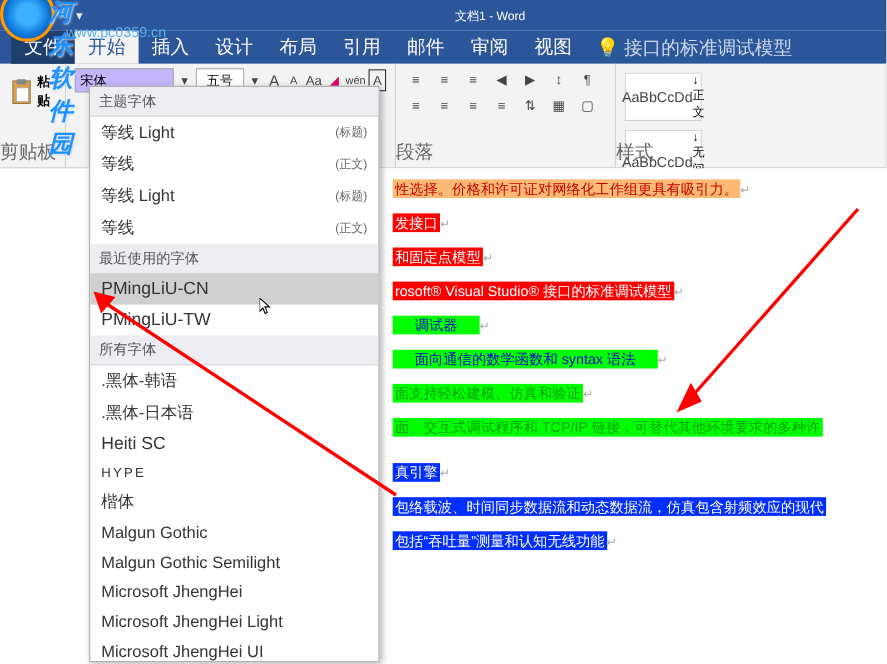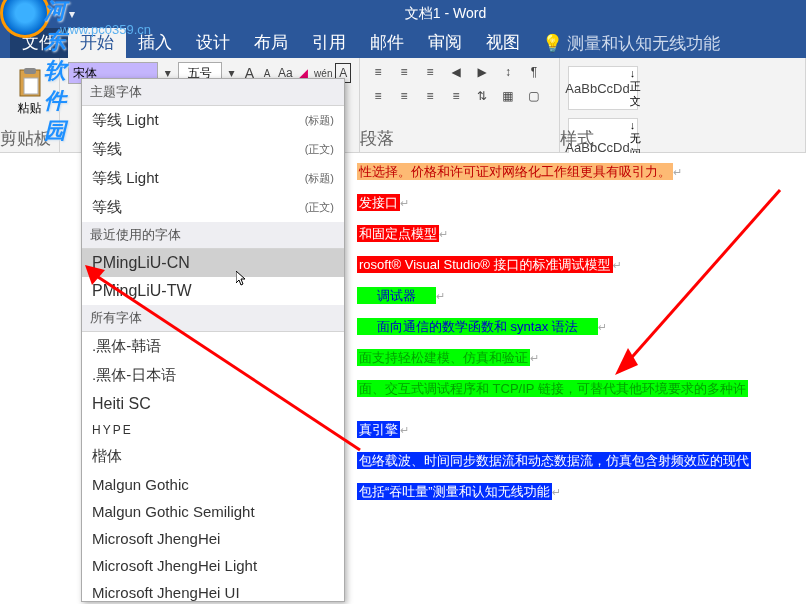--- a/index.html
+++ b/index.html
@@ -1,30 +1,30 @@
 <!DOCTYPE html>
 <html><head>
 <meta charset="utf-8">
 <style>
 *{margin:0;padding:0;box-sizing:border-box;font-family:"Microsoft YaHei",sans-serif;}
 body{width:806px;height:604px;background:#fff;overflow:hidden;position:relative;}
 .titlebar{height:28px;background:#2b579a;display:flex;align-items:center;color:#fff;font-size:12px;}
 .qat{display:flex;align-items:center;gap:8px;padding:0 10px;}
 .qat span{opacity:.9;}
-.title{flex:1;text-align:center;font-size:14px;}
+.title{flex:1;text-align:center;font-size:11px;}
 .menubar{height:30px;background:#2b579a;display:flex;align-items:center;color:#fff;font-size:17px;padding-left:10px;}
 .menubar .tab{padding:0 12px;height:30px;line-height:30px;cursor:pointer;}
 .menubar .tab.file{background:#1e3e6e;}
 .menubar .tab.active{background:#f3f3f3;color:#2b579a;}
 .menubar .tell{margin-left:10px;color:#cdd9ec;display:flex;align-items:center;gap:4px;}
 .ribbon{height:95px;background:#f3f3f3;border-bottom:1px solid #d4d4d4;display:flex;}
 .group{border-right:1px solid #d4d4d4;padding:4px 8px;display:flex;flex-direction:column;position:relative;}
 .group-label{position:absolute;bottom:2px;left:0;right:0;text-align:left;font-size:17px;color:#666;}
 .clipboard{width:60px;align-items:center;}
-.paste-btn{display:flex;flex-direction:column;align-items:center;gap:2px;margin-top:4px;}
+.paste-btn{display:flex;flex-direction:row;align-items:center;gap:2px;margin-top:4px;font-weight:bold;}
 .paste-icon{width:32px;height:32px;}
 .font-group{width:300px;}
 .font-row{display:flex;align-items:center;gap:2px;margin-bottom:4px;}
 .font-input{width:90px;height:22px;border:1px solid #ababab;background:#c4b5fd;font-size:12px;padding:0 4px;}
 .size-input{width:44px;height:22px;border:1px solid #ababab;background:#fff;font-size:12px;text-align:center;}
 .rbtn{width:20px;height:20px;display:flex;align-items:center;justify-content:center;font-size:12px;color:#444;border:1px solid transparent;}
 .para-group{width:200px;}
 .styles-group{flex:1;display:flex;gap:8px;padding-top:8px;}
 .style-box{width:70px;height:60px;border:1px solid #d4d4d4;background:#fff;display:flex;flex-direction:row;align-items:center;justify-content:center;font-size:11px;}
 .style-box .prev{font-size:13px;color:#444;}
@@ -73,21 +73,21 @@
   <div class="tab active">开始</div>
   <div class="tab">插入</div>
   <div class="tab">设计</div>
   <div class="tab">布局</div>
   <div class="tab">引用</div>
   <div class="tab">邮件</div>
   <div class="tab">审阅</div>
   <div class="tab">视图</div>
   <div class="tell">
     <span>💡</span>
-    <span>测量和认知无线功能</span>
+    <span>接口的标准调试模型</span>
   </div>
 </div>
 
 <div class="ribbon">
   <div class="group clipboard">
     <div class="paste-btn">
       <svg class="paste-icon" viewBox="0 0 32 32">
           <rect x="6" y="4" width="20" height="26" fill="#d9a14a" stroke="#8a6420"></rect>
           <rect x="10" y="2" width="12" height="6" rx="2" fill="#888"></rect>
           <rect x="10" y="12" width="14" height="16" fill="#fff" stroke="#aaa"></rect>

